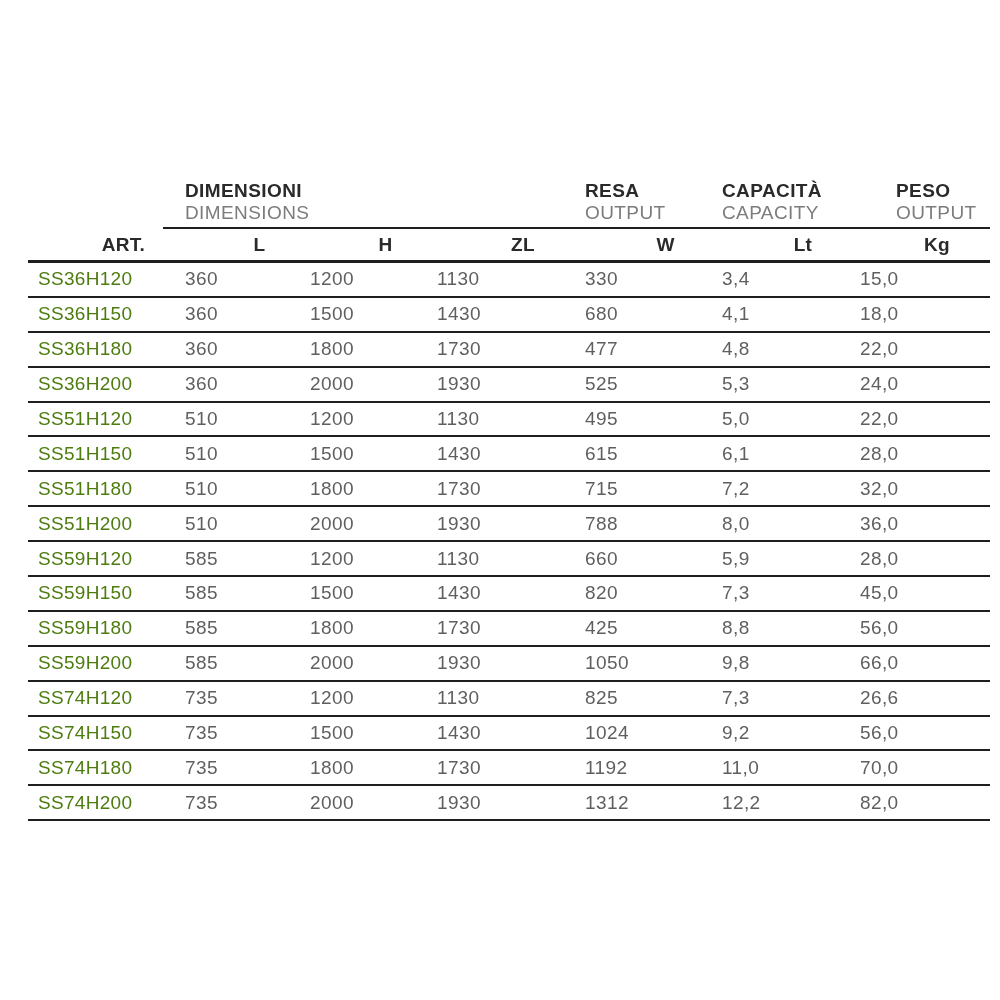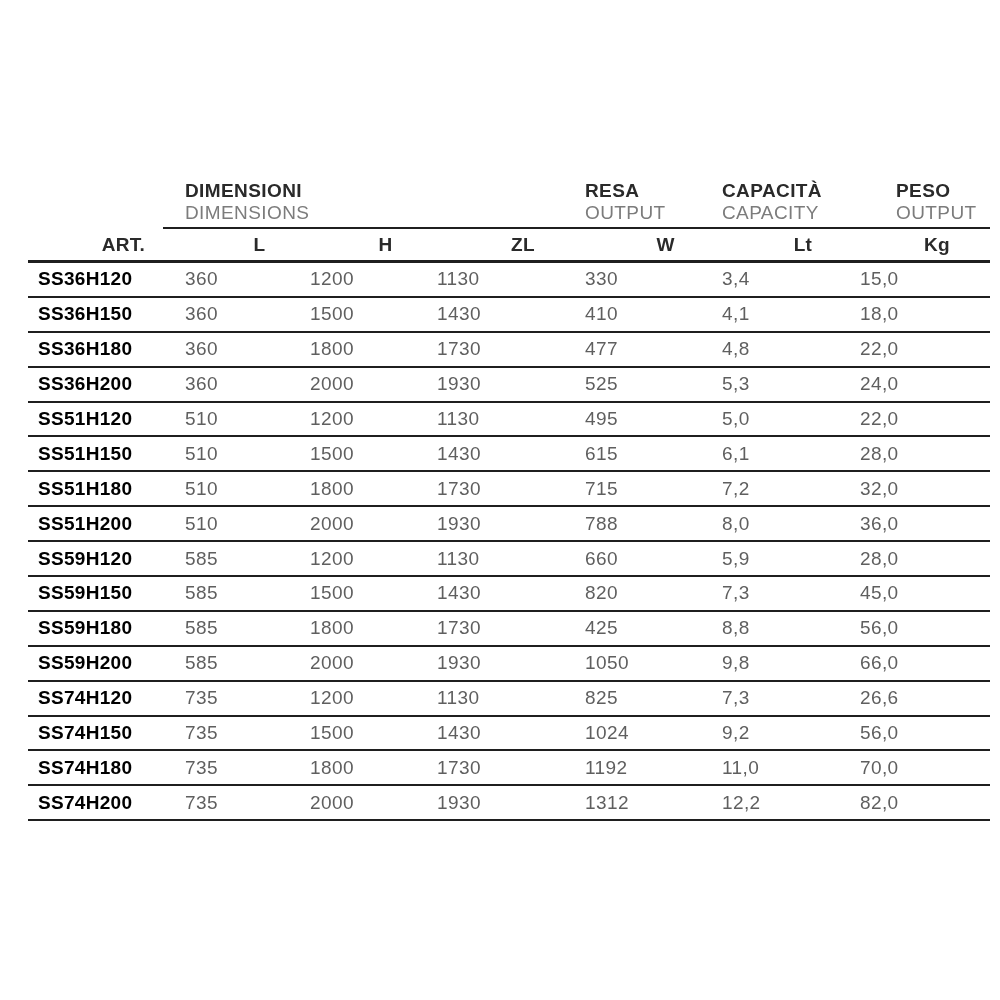--- a/index.html
+++ b/index.html
@@ -93,22 +93,22 @@
     align-items: center;
   }
   .row .cell {
     font-size: 19px;
     font-weight: 400;
     color: #5f5f5f;
     letter-spacing: 0.4px;
     white-space: nowrap;
   }
   .row .cell.art {
-    font-weight: 700;
-    color: #000000;
+    font-weight: 400;
+    color: #4d7c0f;
     letter-spacing: 0.3px;
   }
   .cell.art { padding-left: 10px; }
 </style>
 </head>
 <body>
 
 <div class="page">
   <div class="spec-table">
 
@@ -149,21 +149,21 @@
           <div class="cell">1130</div>
           <div class="cell">330</div>
           <div class="cell">3,4</div>
           <div class="cell">15,0</div>
         </div>
         <div class="row grid7">
           <div class="cell art">SS36H150</div>
           <div class="cell">360</div>
           <div class="cell">1500</div>
           <div class="cell">1430</div>
-          <div class="cell">410</div>
+          <div class="cell">680</div>
           <div class="cell">4,1</div>
           <div class="cell">18,0</div>
         </div>
         <div class="row grid7">
           <div class="cell art">SS36H180</div>
           <div class="cell">360</div>
           <div class="cell">1800</div>
           <div class="cell">1730</div>
           <div class="cell">477</div>
           <div class="cell">4,8</div>

